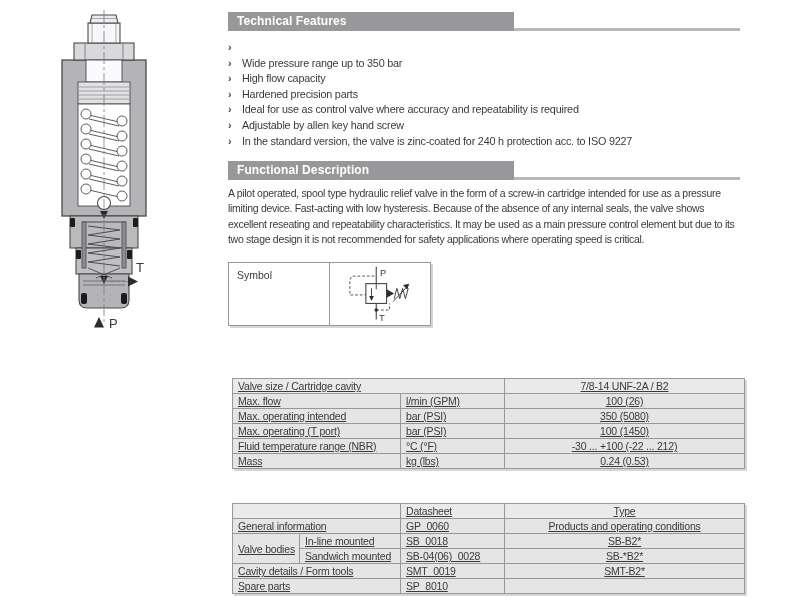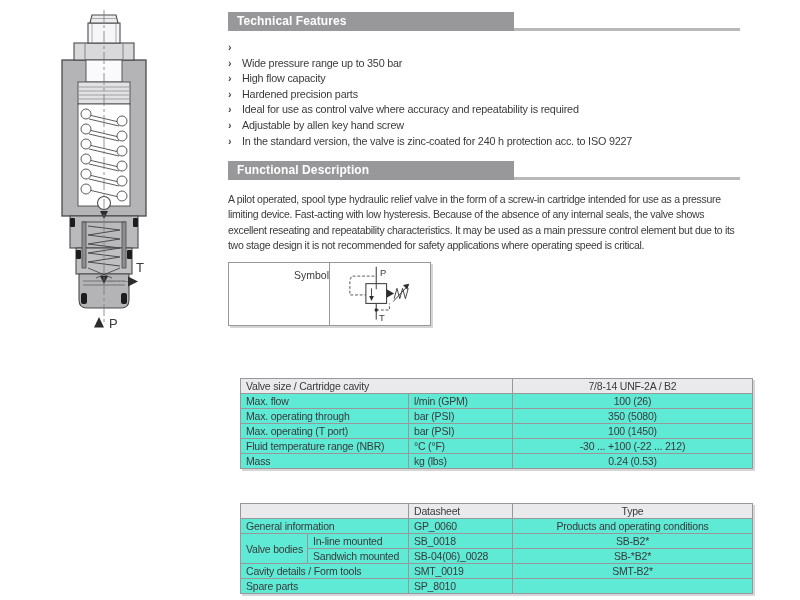--- a/index.html
+++ b/index.html
@@ -12,34 +12,34 @@
     font-weight:bold;font-size:12px;line-height:19px;padding-left:9px;box-sizing:border-box;
     letter-spacing:0.1px;}
   .section-header .rule{flex:1;height:3px;background:#b9b9bb;}
 
   
   .features{position:absolute;left:228px;top:40px;width:512px;margin:0;padding:0;list-style:none;}
   .features li{display:flex;font-size:10.8px;line-height:15.6px;letter-spacing:-0.2px;}
   .features .bullet{width:14px;flex:0 0 14px;font-weight:bold;color:#4a4a4c;}
 
   
-  .description{position:absolute;left:228px;top:192px;width:512px;font-size:10.5px;
+  .description{position:absolute;left:228px;top:186px;width:512px;font-size:10.5px;
     line-height:15.4px;letter-spacing:-0.3px;}
 
   
   .symbol-box{position:absolute;left:228px;top:262px;width:203px;height:64px;
     border:1px solid #98989a;box-sizing:border-box;display:flex;background:#fff;
     box-shadow:2px 2px 0 #d6d6d8;}
   .symbol-box .label-cell{width:101px;border-right:1px solid #98989a;box-sizing:border-box;
-    font-size:10.5px;padding:6px 0 0 8px;text-align:right;}
+    font-size:10.5px;padding:6px 0 0 8px;}
   .symbol-box .graphic-cell{flex:1;display:flex;align-items:center;justify-content:center;}
 
   
-  table{border-collapse:collapse;table-layout:fixed;position:absolute;left:240px;width:512px;
-    box-shadow:2px 2px 0 #d6d6d8;background:#5eead4;}
+  table{border-collapse:collapse;table-layout:fixed;position:absolute;left:232px;width:512px;
+    box-shadow:2px 2px 0 #d6d6d8;background:#e5e5e5;text-decoration:underline;}
   td{border:1px solid #98989a;font-size:10.5px;height:15px;padding:0 5px;
     letter-spacing:-0.2px;white-space:nowrap;overflow:hidden;box-sizing:border-box;}
   tr.thead td{background:#eaeaec;}
   td.center{text-align:center;}
   #tech-table{top:378px;}
   #ref-table{top:503px;}
 
   
   .valve-drawing{position:absolute;left:52px;top:10px;width:140px;height:325px;}
 </style>
@@ -222,21 +222,21 @@
         <tr class="thead">
       <td colspan="2">Valve size / Cartridge cavity</td>
       <td class="center">7/8-14 UNF-2A / B2</td>
     </tr>
     <tr>
       <td>Max. flow</td>
       <td>l/min (GPM)</td>
       <td class="center">100 (26)</td>
     </tr>
     <tr>
-      <td>Max. operating through</td>
+      <td>Max. operating intended</td>
       <td>bar (PSI)</td>
       <td class="center">350 (5080)</td>
     </tr>
     <tr>
       <td>Max. operating (T port)</td>
       <td>bar (PSI)</td>
       <td class="center">100 (1450)</td>
     </tr>
     <tr>
       <td>Fluid temperature range (NBR)</td>

